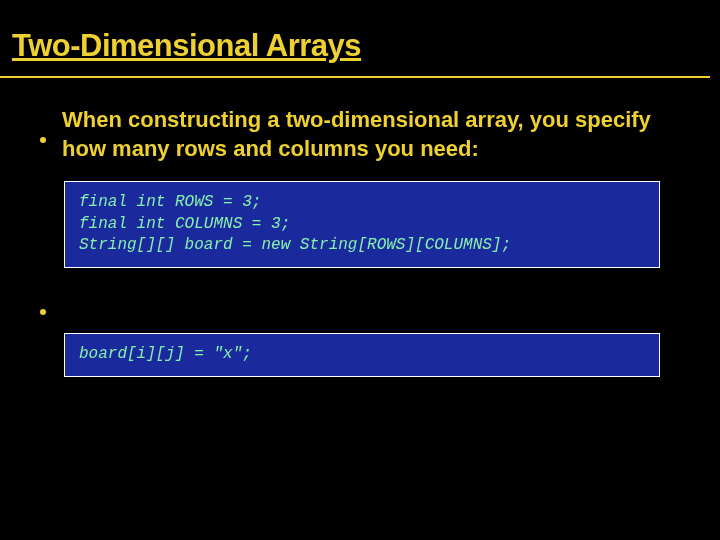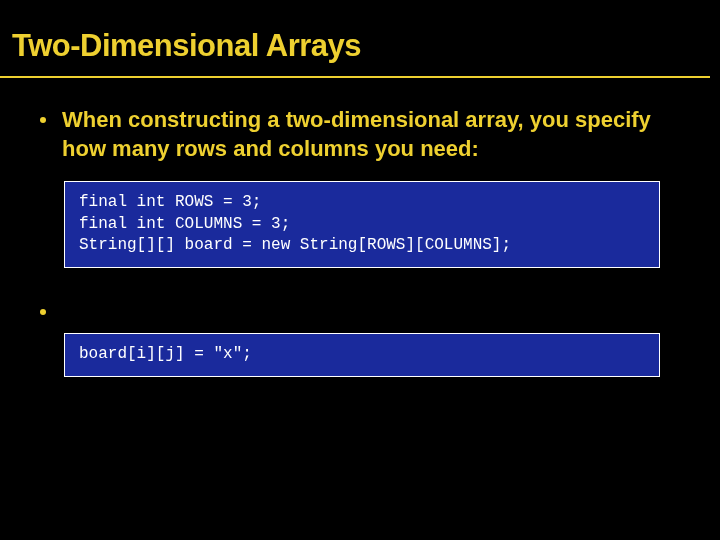--- a/index.html
+++ b/index.html
@@ -16,27 +16,28 @@
     position: relative;
   }
   .title {
     font-size: 31px;
     font-weight: bold;
     color: #eed030;
     padding: 28px 0 12px 12px;
     border-bottom: 2px solid #eed030;
     margin: 0 10px 0 0;
     letter-spacing: -0.5px;
+    text-decoration: underline;
   }
   .content {
     padding: 28px 40px 0 40px;
   }
   .bullet {
     display: flex;
-    align-items: flex-start;
+    align-items: center;
     margin-bottom: 18px;
   }
   .bullet .dot {
     width: 6px;
     height: 6px;
     background: #eed030;
     border-radius: 50%;
     margin-top: 11px;
     margin-right: 16px;
     flex-shrink: 0;
@@ -47,23 +48,24 @@
     line-height: 1.3;
     color: #eed030;
   }
   .codeblock {
     background: #1a2a9c;
     border: 1px solid #ffffff;
     margin: 10px 20px 30px 24px;
     padding: 10px 14px 10px 14px;
     font-family: "Courier New", Courier, monospace;
     font-size: 16px;
-    color: #ffffff;
+    color: #86efac;
     line-height: 1.35;
     white-space: pre;
+    font-style: italic;
   }
   .inline-code {
     font-family: "Courier New", Courier, monospace;
     font-weight: bold;
   }
 </style>
 </head>
 <body>
 
 <div class="slide">

